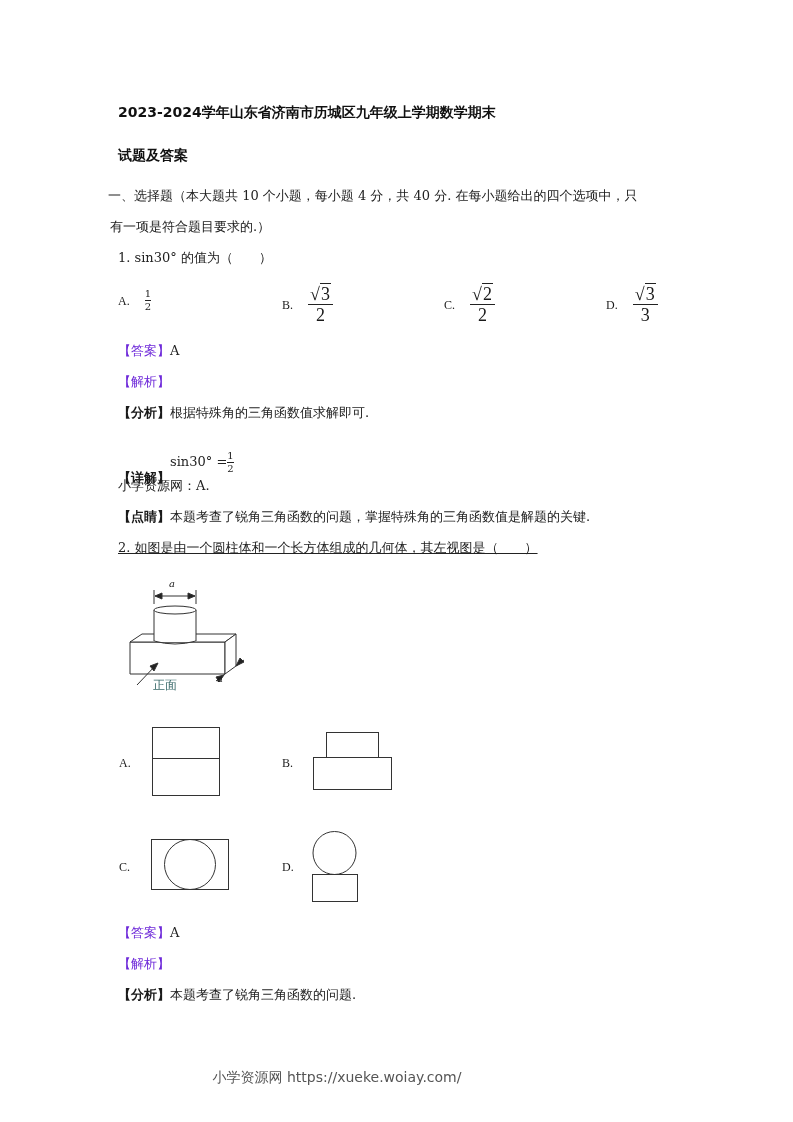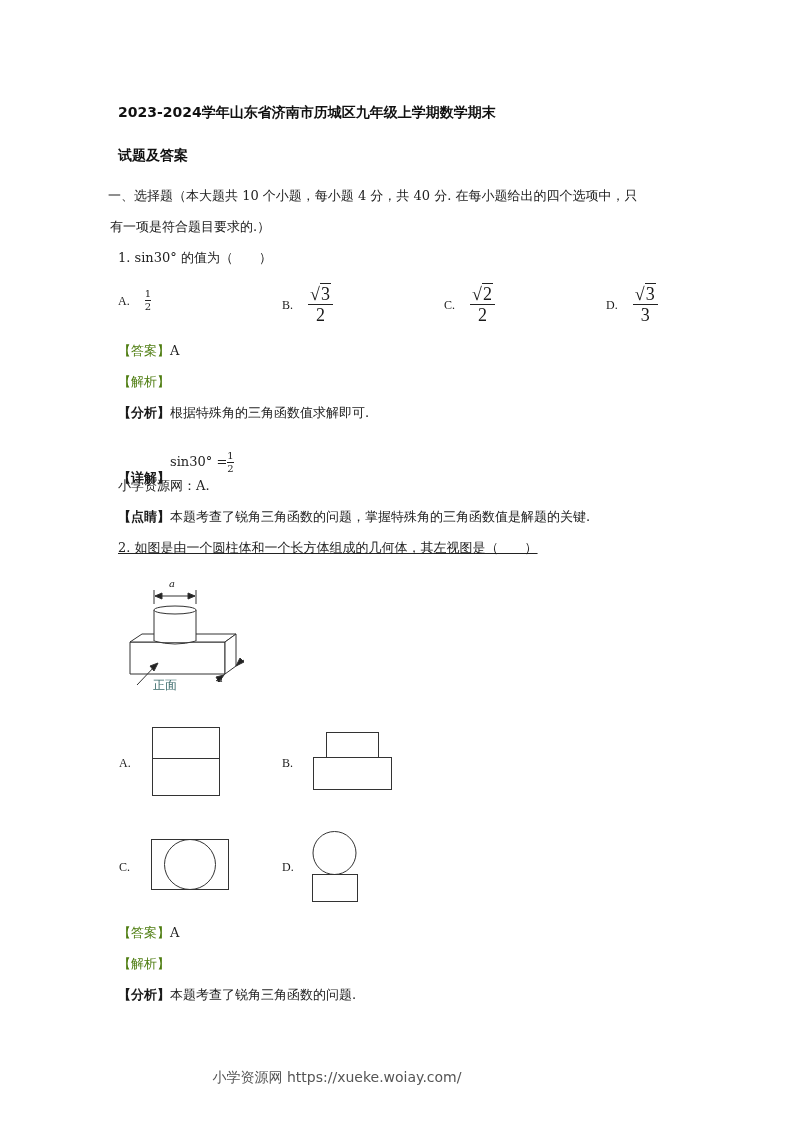--- a/index.html
+++ b/index.html
@@ -1,21 +1,21 @@
 <!DOCTYPE html>
 <html><head>
 <meta charset="utf-8">
 <style>
   html, body { margin: 0; padding: 0; background: #ffffff; }
   body { width: 793px; height: 1122px; position: relative; overflow: hidden;
          font-family: "DejaVu Serif", "Liberation Serif", serif; color: #1a1a1a; }
   .abs { position: absolute; }
   .title { left: 118px; font-size: 14px; font-weight: bold; font-family: "DejaVu Sans", "Liberation Sans", sans-serif; letter-spacing: 0px; color: #111; }
   .txt { font-size: 13px; line-height: 16px; white-space: nowrap; color: #222; }
-  .tag { color: #4d7c0f; }
+  .tag { color: #6d28d9; }
   .tag-b { font-weight: bold; color: #1a1a1a; margin-top: 32px; }
   .frac { display: inline-flex; flex-direction: column; align-items: center; vertical-align: middle; }
   .frac .num, .frac .den { line-height: 1; }
   .frac .bar { border-top: 1px solid #222; align-self: stretch; }
   .small-frac { font-size: 10px; }
   .small-frac .num, .small-frac .den { padding: 1px 0; }
   .big-frac { font-size: 18px; font-family: "Liberation Serif", serif; }
   .big-frac .num, .big-frac .den { padding: 1px 2px; }
   .sqrt { display: inline-block; }
   .sqrt .rad { border-top: 1px solid #222; padding: 0 1px; }

